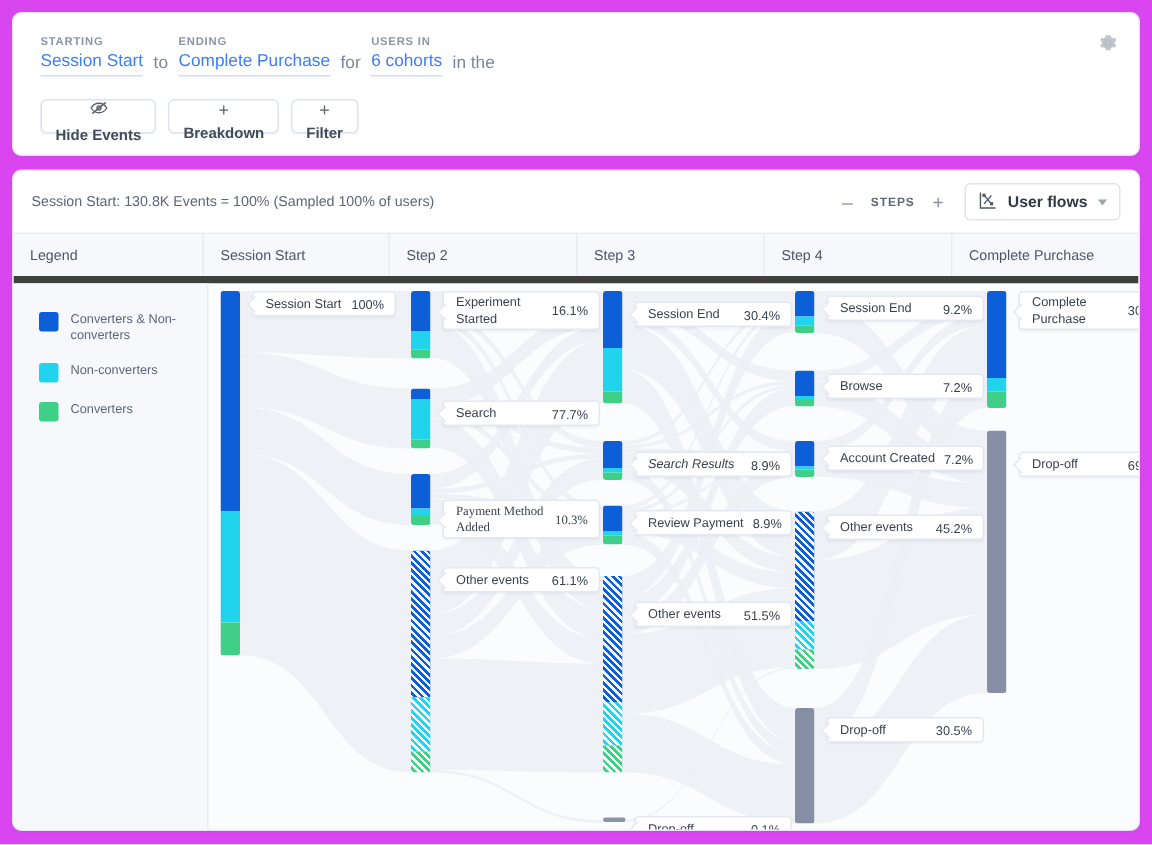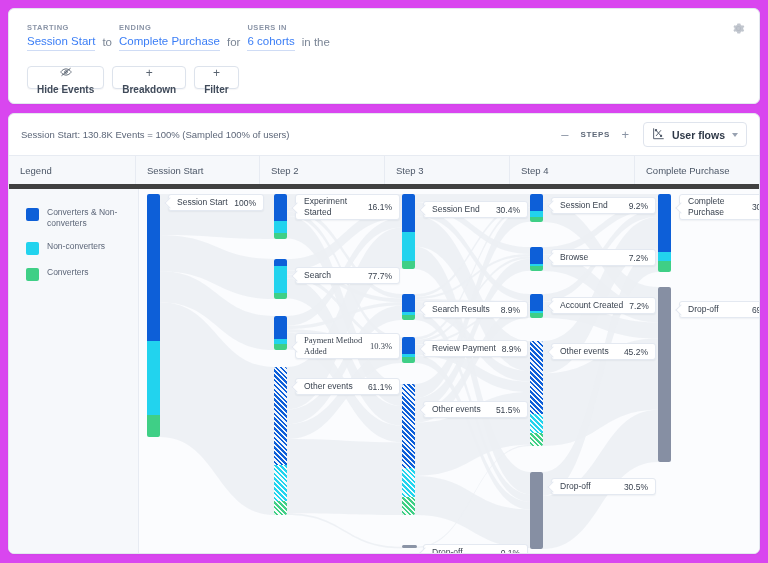--- a/index.html
+++ b/index.html
@@ -484,21 +484,21 @@
           <div class="pill" style="left: 284px; top: 12px; width: 105px; height: 17px;">
             <span class="pill-name" style="white-space: nowrap;">Session End</span>
             <span class="pill-pct">30.4%</span>
           </div>
           <div class="node" style="left: 263px; top: 105px; height: 26px;">
             <div class="seg" style="height: 18px; background: rgb(13, 95, 216);"></div>
             <div class="seg" style="height: 3px; background: rgb(34, 211, 238);"></div>
             <div class="seg" style="height: 5px; background: rgb(63, 207, 134);"></div>
           </div>
           <div class="pill" style="left: 284px; top: 112px; width: 105px; height: 17px;">
-            <span class="pill-name" style="white-space: nowrap;">Search Results</span>
+            <span class="pill-name" style="white-space: nowrap; font-style: italic;">Search Results</span>
             <span class="pill-pct">8.9%</span>
           </div>
           <div class="node" style="left: 263px; top: 148px; height: 26px;">
             <div class="seg" style="height: 17px; background: rgb(13, 95, 216);"></div>
             <div class="seg" style="height: 3px; background: rgb(34, 211, 238);"></div>
             <div class="seg" style="height: 6px; background: rgb(63, 207, 134);"></div>
           </div>
           <div class="pill" style="left: 284px; top: 151px; width: 105px; height: 17px;">
             <span class="pill-name" style="white-space: nowrap;">Review Payment</span>
             <span class="pill-pct">8.9%</span>

